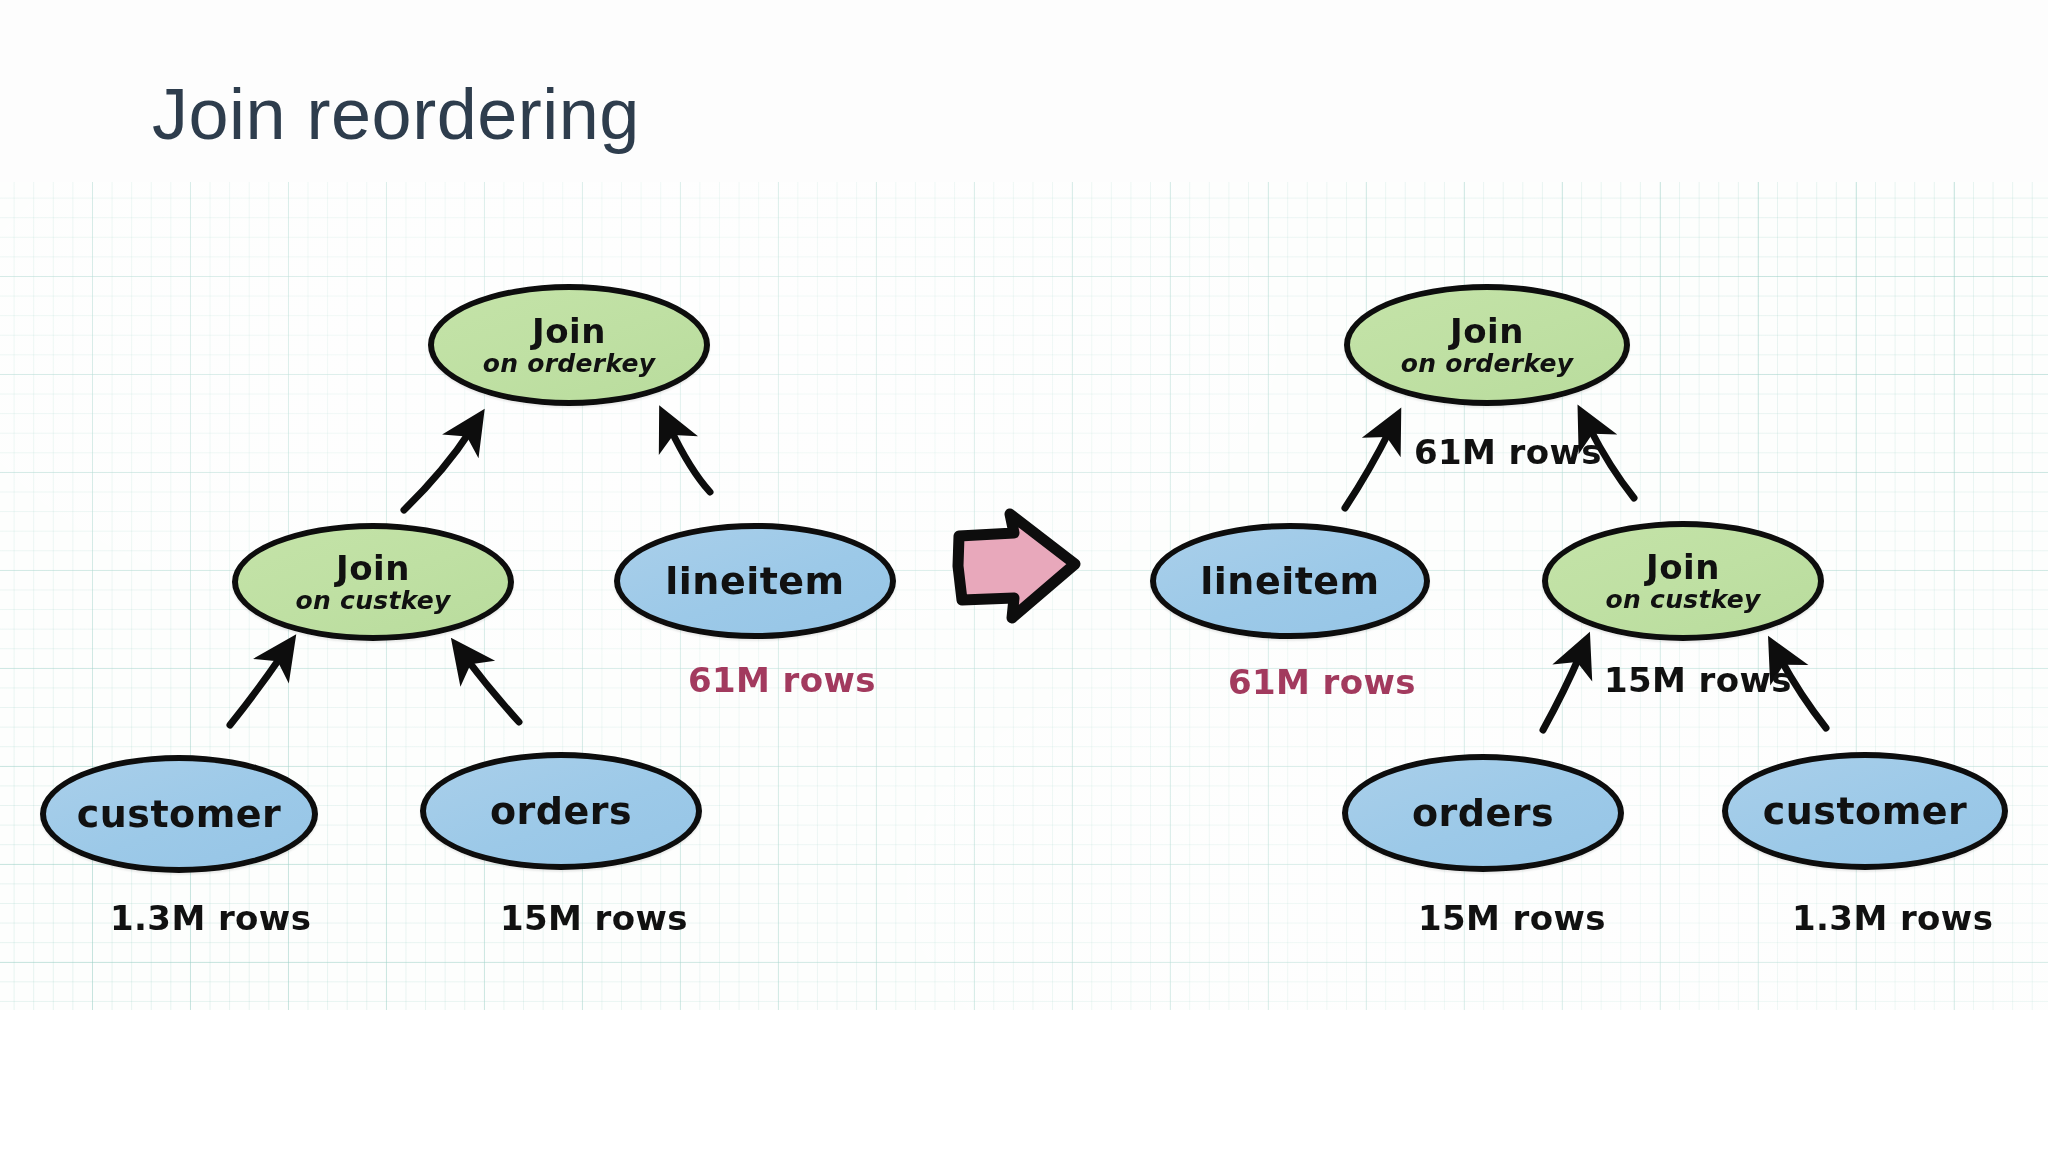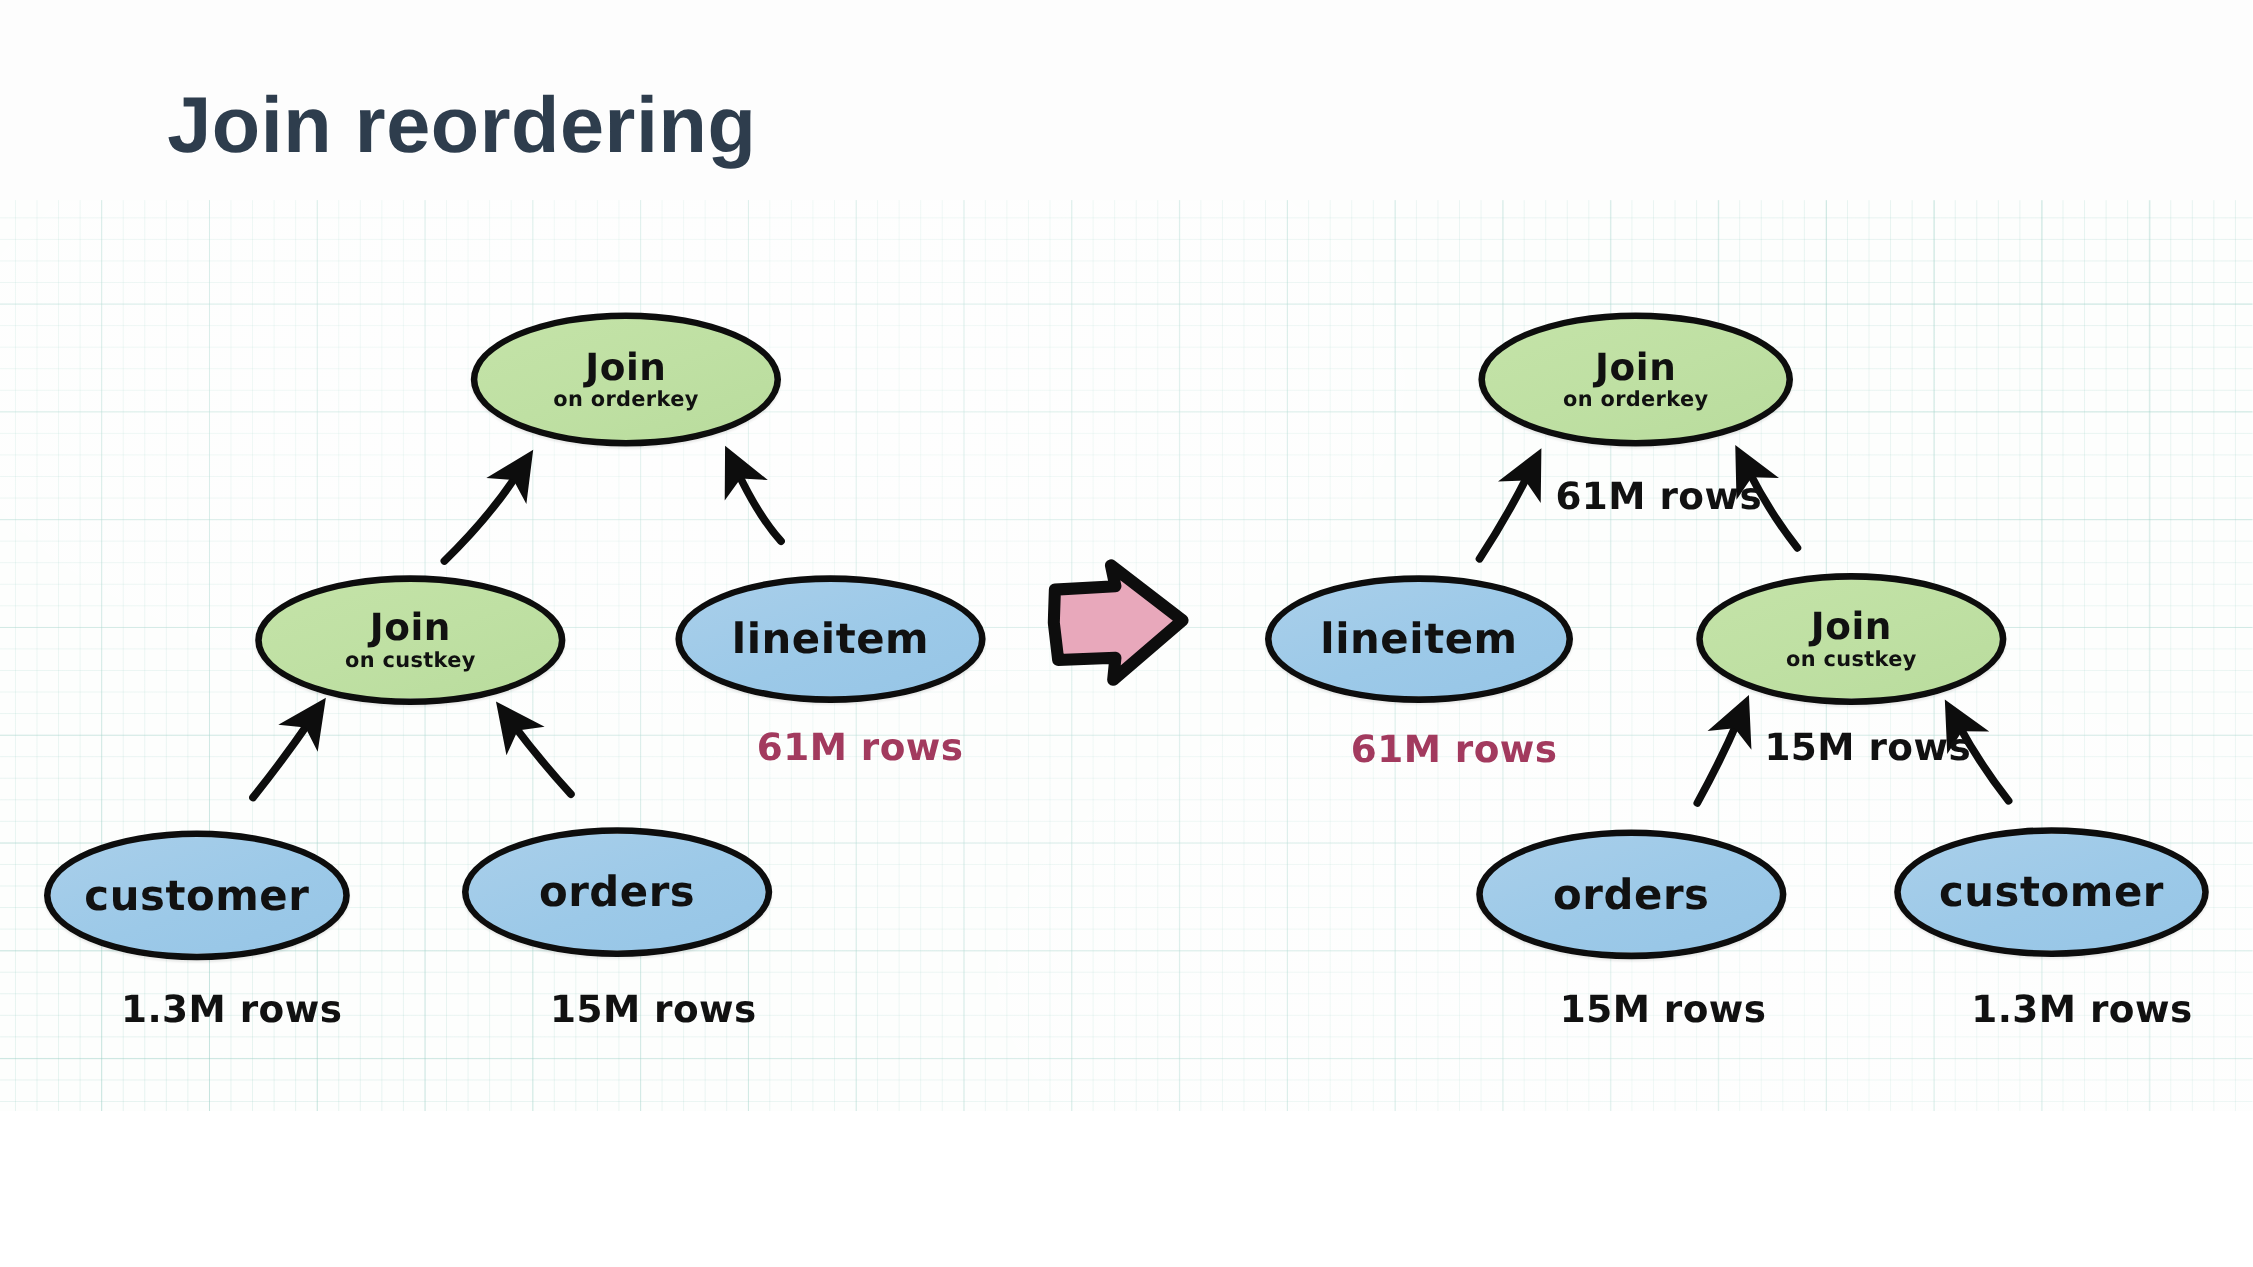--- a/index.html
+++ b/index.html
@@ -15,21 +15,21 @@
     overflow: hidden;
     font-family: "Liberation Sans", sans-serif;
   }
 
   
   #title {
     position: absolute;
     left: 152px;
     top: 78px;
     font-size: 72px;
-    font-weight: 700;
+    font-weight: 400;
     color: #2e3d4d;
     letter-spacing: 0.5px;
     line-height: 1;
     white-space: nowrap;
   }
 
   
   #paper {
     position: absolute;
     left: 0;
@@ -91,24 +91,25 @@
   }
   .node.blue {
     background: linear-gradient(160deg, #a9cfea 0%, #9cc9e8 55%, #96c5e6 100%);
   }
   .node .line1 {
     font-size: 34px;
     font-weight: 700;
     letter-spacing: 0.5px;
   }
   .node .line2 {
-    font-size: 19px;
+    font-size: 25px;
     font-weight: 700;
     letter-spacing: 0.3px;
     margin-top: 2px;
+    font-style: italic;
   }
   .node.single .line1 {
     font-size: 38px;
     font-weight: 700;
   }
 
   
   .rowlabel {
     position: absolute;
     font-family: "DejaVu Sans", sans-serif;

